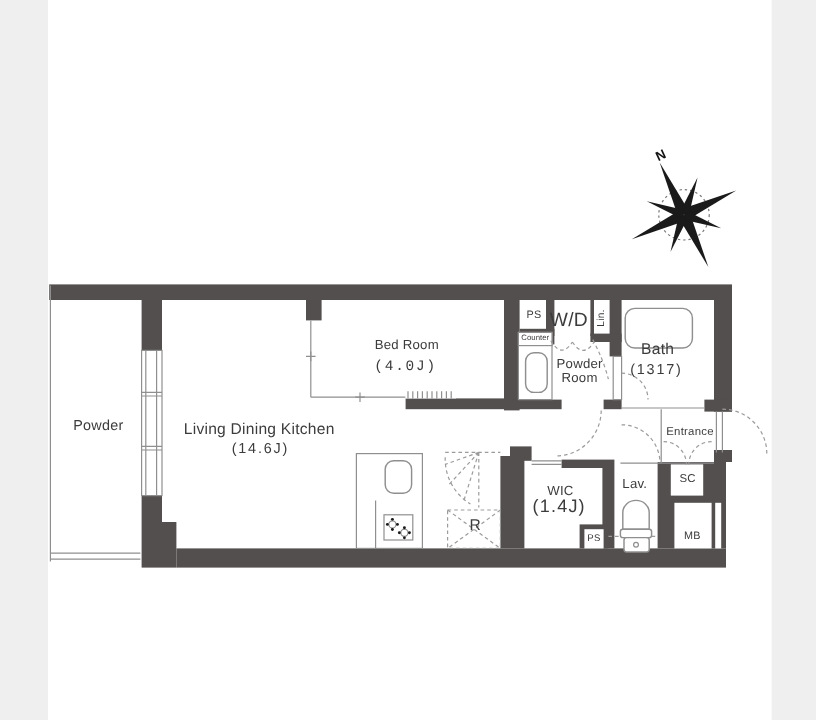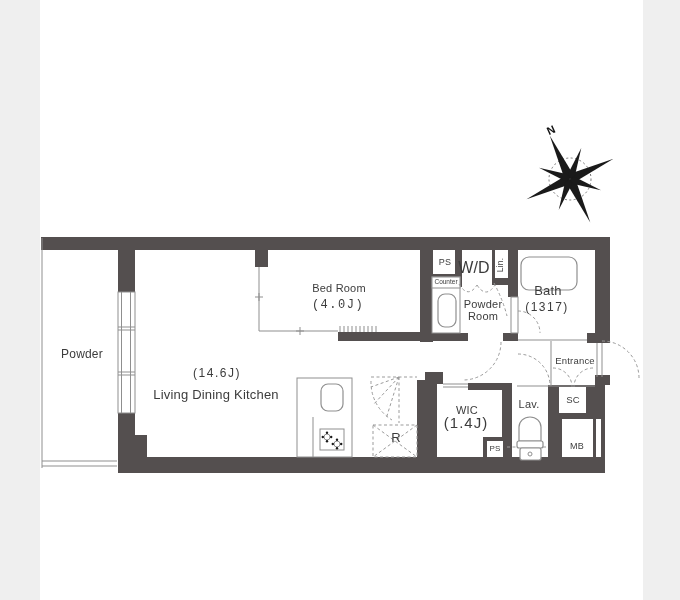--- a/index.html
+++ b/index.html
@@ -146,21 +146,21 @@
           <polygon class="star" points="570,146 573.5,174 570,179 566.5,174"></polygon>
           <polygon class="star" points="570,212 573.5,184 570,179 566.5,184"></polygon>
           <polygon class="star" points="537,179 566,175.5 570,179 566,182.5"></polygon>
           <polygon class="star" points="603,179 574,175.5 570,179 574,182.5"></polygon>
         </g>
       </g>
     </g>
   </svg>
 
   <div class="lbl" style="left:82px;top:355px;font-size:12px;">Powder</div>
-  <div class="lbl" style="left:216px;top:358px;font-size:13px;margin-top:37px;">Living Dining Kitchen</div>
+  <div class="lbl" style="left:216px;top:358px;font-size:13px;">Living Dining Kitchen</div>
   <div class="lbl" style="left:217px;top:374px;font-size:12px;letter-spacing:1.5px;">(14.6J)</div>
   <div class="lbl" style="left:339px;top:288px;font-size:11px;">Bed Room</div>
   <div class="lbl" style="left:338px;top:306px;font-size:12px;letter-spacing:1.5px;font-family:Liberation Mono, monospace;">(4.0J)</div>
   <div class="lbl" style="left:445px;top:262px;font-size:9px;">PS</div>
   <div class="lbl" style="left:446px;top:282px;font-size:6.5px;letter-spacing:0;">Counter</div>
   <div class="lbl" style="left:474px;top:268px;font-size:16px;">W/D</div>
   <div class="lbl rot" style="left:501px;top:265px;font-size:8.5px;">Lin.</div>
   <div class="lbl" style="left:483px;top:310px;font-size:11px;">Powder
 Room</div>
   <div class="lbl" style="left:548px;top:291px;font-size:13px;">Bath</div>

